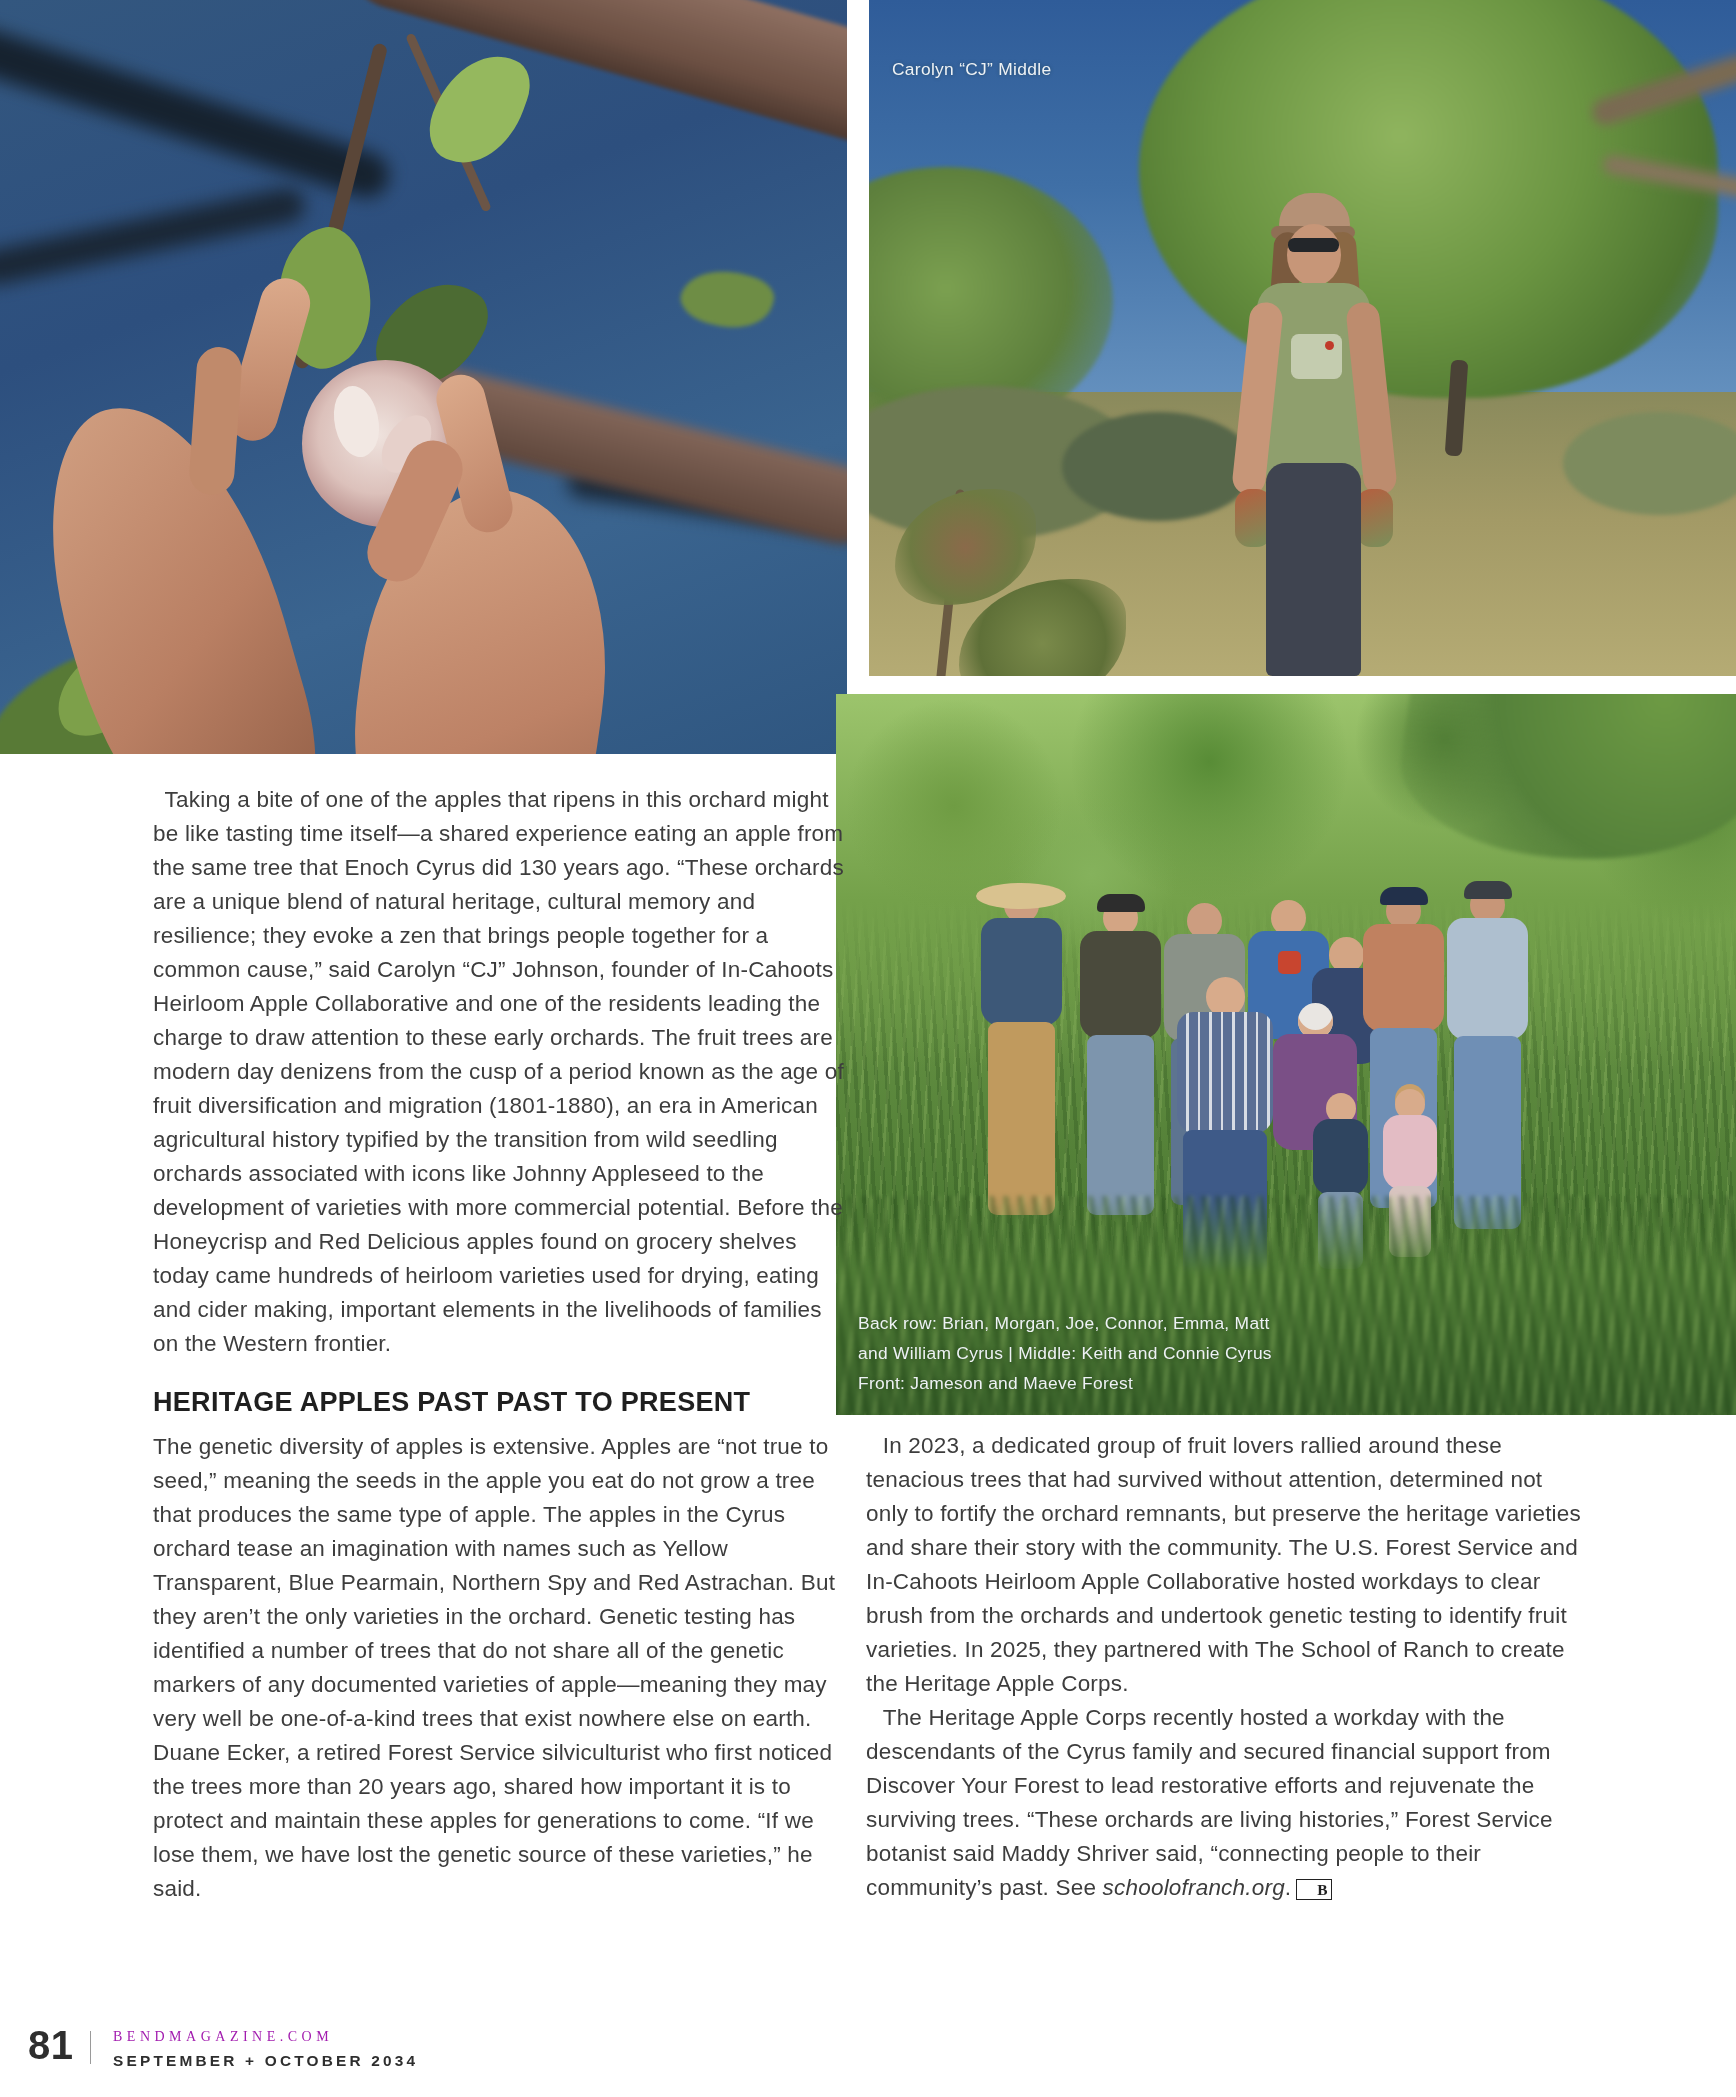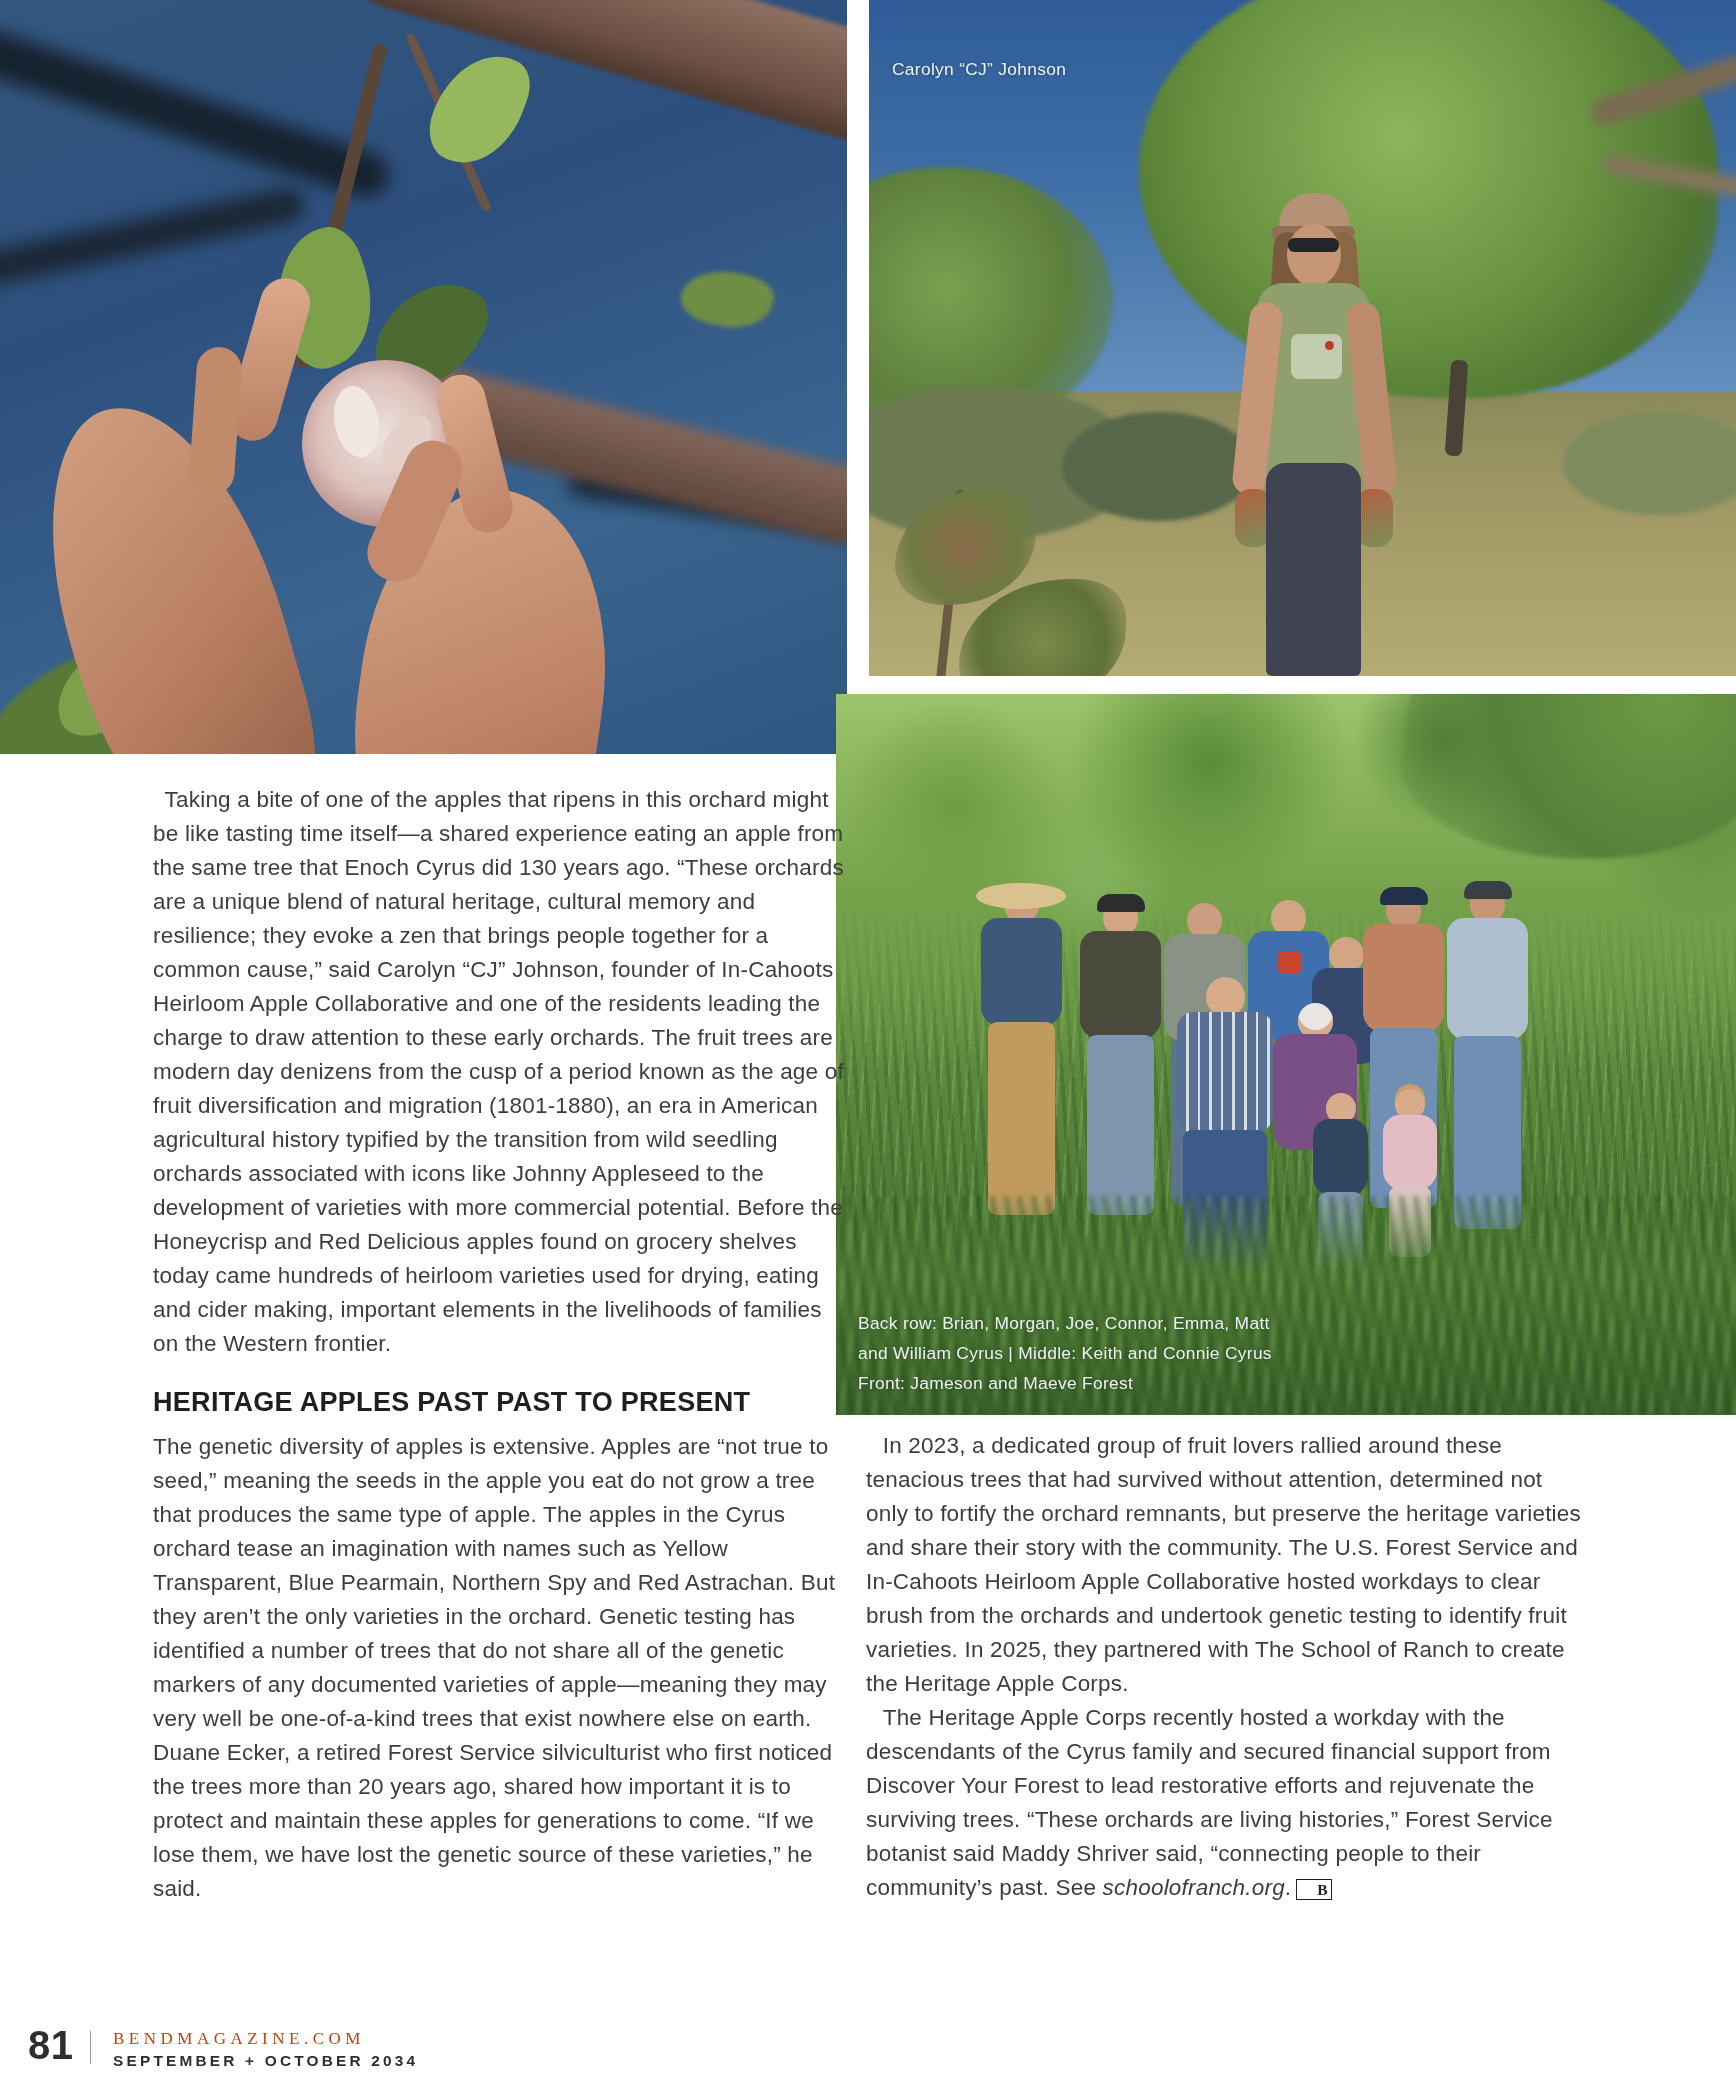--- a/index.html
+++ b/index.html
@@ -15,22 +15,22 @@
   .subhead{font-weight:bold;font-size:27px;line-height:31px;letter-spacing:0.3px;color:#1f1f1f;
            margin:26px 0 11.6px 0 !important;}
   .caption{position:absolute;color:#eef2f5;font-size:17.4px;line-height:30px;letter-spacing:0.3px;
            text-shadow:0 0 3.9px rgba(20,40,20,.35);}
   .endmark{display:inline-block;border:1.9px solid #222;padding:0 3.2px;margin-left:5.1px;
            font:bold 15.4px/19.3px "Liberation Serif",serif;color:#222;vertical-align:baseline;}
   .italic{font-style:italic;}
   
   .footer-num{position:absolute;font-weight:bold;font-size:40px;color:#2e2e2e;letter-spacing:0.6px;}
   .footer-rule{position:absolute;width:1.3px;background:#9a9a9a;}
-  .footer-site{position:absolute;font-family:"Liberation Serif",serif;font-size:17px;
-               letter-spacing:4.5px;color:#c2410c;}
+  .footer-site{position:absolute;font-family:"Liberation Serif",serif;font-size:14px;
+               letter-spacing:4.5px;color:#a21caf;}
   .footer-issue{position:absolute;font-weight:bold;font-size:15.4px;letter-spacing:3.2px;color:#2e2e2e;}
   
   .p1-bg{width:100%;height:100%;background:linear-gradient(160deg,#33577f 0%,#2d4f7e 35%,#3a648f 70%,#2f5680 100%);}
   .blur2{filter:blur(1.9px);} .blur6{filter:blur(5.1px);} .blur10{filter:blur(9px);}
   .leaf{border-radius:70% 30% 65% 35%;}
   
   .person{position:absolute;}
   .p-head{width:35px;height:36px;border-radius:50%;margin:0 auto;background:#c99a7e;}
   .p-hat{position:absolute;}
   .p-torso{width:81px;height:108px;border-radius:16.7px 16.7px 19.3px 19.3px;margin:-5.1px auto 0 auto;}
@@ -101,21 +101,21 @@
       <div class="shape" style="left:59px;top:45px;width:51px;height:14px;border-radius:6.4px;background:#23262a;"></div>
       <div class="shape" style="left:28px;top:90px;width:113px;height:193px;border-radius:26px 26px 13px 13px;background:#8f9f6d;"></div>
       <div class="shape" style="left:62px;top:141px;width:51px;height:45px;border-radius:7.7px;background:rgba(240,240,230,.55);"></div>
       <div class="shape" style="left:96px;top:148px;width:9px;height:9px;border-radius:50%;background:#c03a2a;"></div>
       <div class="shape" style="left:11.6px;top:109px;width:33px;height:193px;border-radius:16.7px;background:#c79678;transform:rotate(6deg);"></div>
       <div class="shape" style="left:126px;top:109px;width:33px;height:193px;border-radius:16.7px;background:#bd8c6e;transform:rotate(-6deg);"></div>
       <div class="shape" style="left:6.4px;top:296px;width:37px;height:58px;border-radius:15.4px;background:linear-gradient(160deg,#b55f3f,#7a8f5a);"></div>
       <div class="shape" style="left:127px;top:296px;width:37px;height:58px;border-radius:15.4px;background:linear-gradient(160deg,#b55f3f,#7a8f5a);"></div>
       <div class="shape" style="left:37px;top:270px;width:95px;height:213px;border-radius:19.3px 19.3px 6.4px 6.4px;background:#3f4450;"></div>
     </div>
-    <div class="caption" style="left:23px;top:54px;"><span>Carolyn “CJ” Johnson</span></div>
+    <div class="caption" style="left:23px;top:54px;"><span>Carolyn “CJ” Middle</span></div>
   </div>
 
   <div class="photo" style="left:836px;top:694px;width:983px;height:721px;">
     <div class="shape" style="left:0;top:0;width:100%;height:100%;
          background:
            repeating-linear-gradient(86deg, rgba(25,60,18,.22) 0 3.9px, rgba(0,0,0,0) 3.9px 10.3px),
            repeating-linear-gradient(94deg, rgba(200,230,140,.16) 0 2.6px, rgba(0,0,0,0) 2.6px 13px),
            linear-gradient(180deg,#77a24c 0%,#679344 40%,#4f7c35 70%,#3e672b 100%);"></div>
     <div class="shape" style="left:0;top:0;width:100%;height:52%;
          background:

